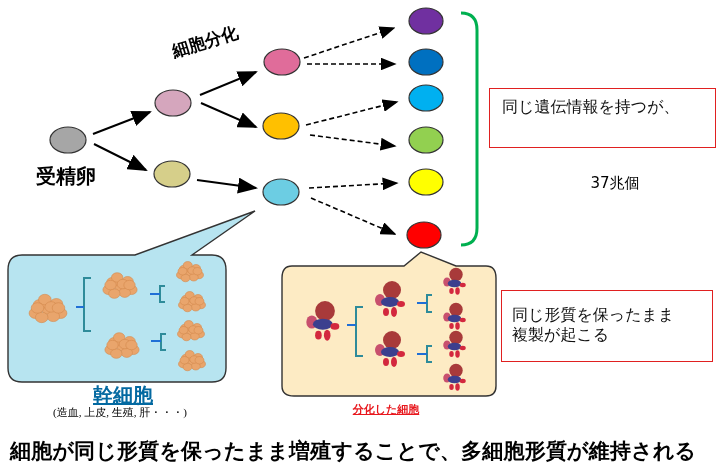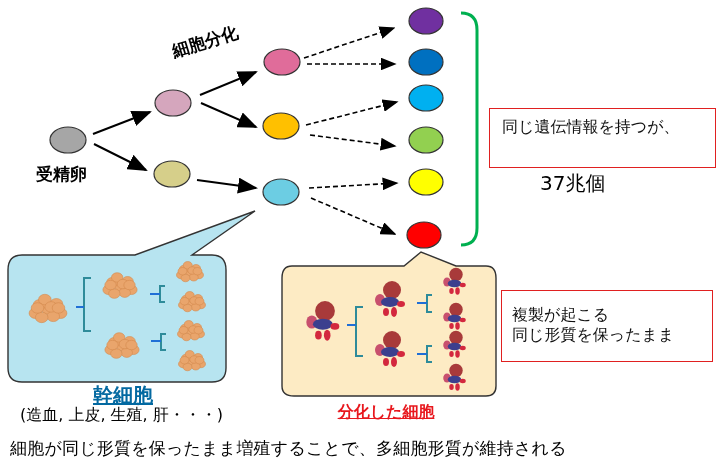--- a/index.html
+++ b/index.html
@@ -1,32 +1,32 @@
 <!DOCTYPE html>
 <html><head>
 <meta charset="utf-8">
 <style>
   html, body { margin:0; padding:0; background:#ffffff; }
   body { width:720px; height:475px; position:relative; overflow:hidden;
          font-family:"DejaVu Sans", "Liberation Sans", sans-serif; }
   svg.main { position:absolute; left:0; top:0; }
   .txt { position:absolute; white-space:nowrap; color:#000; }
   .bold { font-weight:bold; }
-  .label-zygote { left:36px; top:163px; font-size:17px; }
+  .label-zygote { left:36px; top:163px; font-size:20px; }
   .label-diff { left:176px; top:40px; font-size:17px; transform:rotate(-17deg); transform-origin:left bottom; }
   .redbox { position:absolute; border:1.5px solid #e02020; background:#fff; }
-  .box1 { left:489px; top:88px; width:225px; height:58px;margin-top:20px; }
+  .box1 { left:489px; top:88px; width:225px; height:58px; }
   .box2 { left:501px; top:290px; width:210px; height:70px; }
   .boxtext { font-size:16px; line-height:20px; padding:8px 0 0 12px; color:#111; }
   .box2 .boxtext { padding:14px 0 0 10px; }
-  .count { left:540px; top:173px; font-size:20px; width:150px; line-height:20px; }
+  .count { left:540px; top:173px; font-size:15px; text-align:center; width:150px; line-height:20px; }
   .stem-title { left:78px; top:382px; font-size:20px; color:#0369a1; text-decoration:underline; width:90px; text-align:center; font-weight:bold;}
-  .stem-sub { left:20px; top:405px; font-size:16px; width:200px; text-align:center; }
-  .diff-title { left:316px; top:402px; font-size:16px; color:#e8171d; text-decoration:underline; width:140px; text-align:center; font-weight:bold;}
-  .footer { left:10px; top:437px; font-size:17px; font-weight:normal; letter-spacing:0.2px; }
+  .stem-sub { left:20px; top:405px; font-size:11px; width:200px; text-align:center;font-family:Liberation Serif, serif; }
+  .diff-title { left:316px; top:402px; font-size:11px; color:#e8171d; text-decoration:underline; width:140px; text-align:center; font-weight:bold;}
+  .footer { left:10px; top:437px; font-size:21px; font-weight:bold; letter-spacing:0.2px; }
 </style>
 </head>
 <body>
 
 <svg class="main" width="720" height="475">
   <defs>
     <marker id="ah" markerWidth="10" markerHeight="8" refX="9" refY="4" orient="auto">
       <path d="M0,0 L10,4 L0,8 z" fill="#000"></path>
     </marker>
   </defs>
@@ -255,21 +255,21 @@
     <div>同じ遺伝情報を持つが、</div>
   </div>
 </div>
 
 <div class="txt count">
   <div>37兆個</div>
 </div>
 
 <div class="redbox box2">
   <div class="boxtext">
+    <div>同じ形質を保ったまま</div>
     <div>複製が起こる</div>
-    <div>同じ形質を保ったまま</div>
   </div>
 </div>
 
 <div class="txt stem-title">幹細胞</div>
 <div class="txt stem-sub">(造血, 上皮, 生殖, 肝・・・)</div>
 <div class="txt diff-title">分化した細胞</div>
 <div class="txt footer">細胞が同じ形質を保ったまま増殖することで、多細胞形質が維持される</div>
 
 </body></html>

